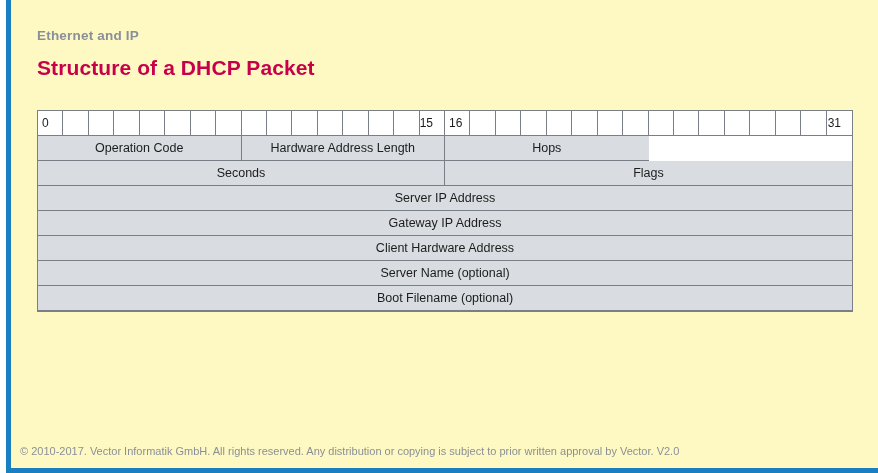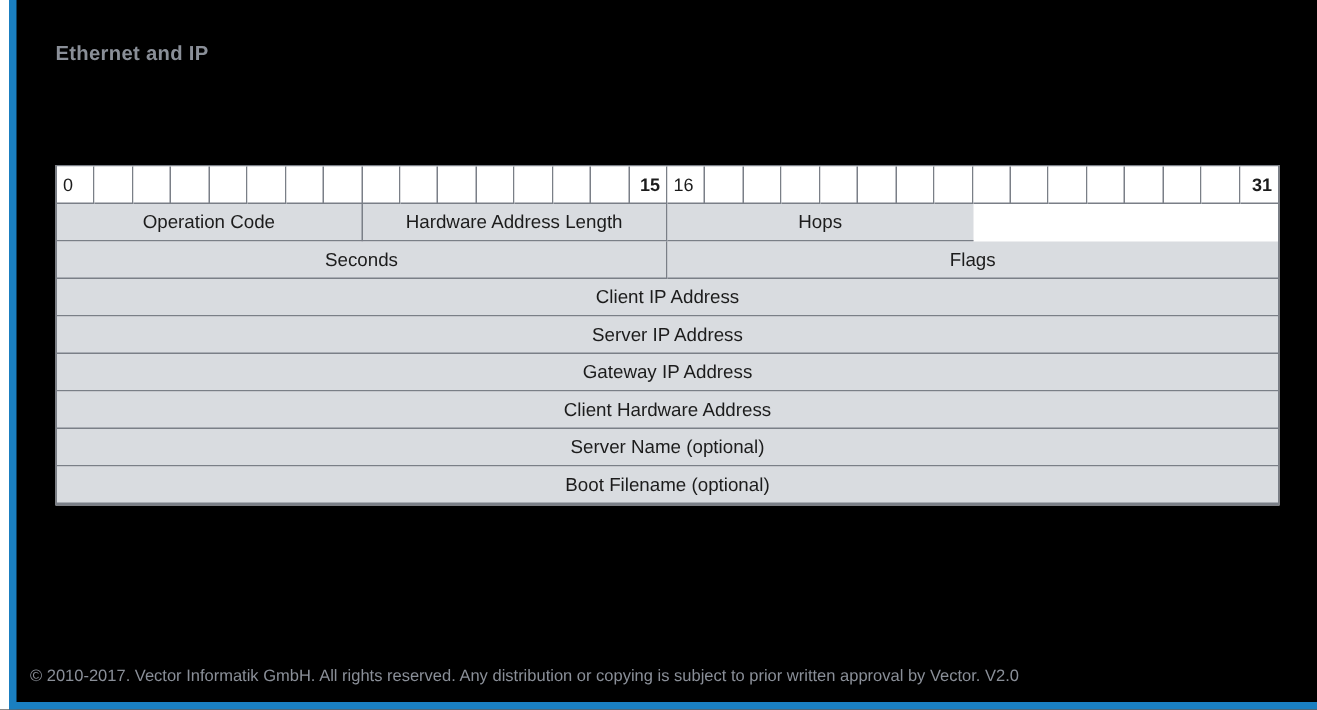--- a/index.html
+++ b/index.html
@@ -14,21 +14,21 @@
     position: relative;
     overflow: hidden;
   }
   .slide {
     position: absolute;
     left: 0; top: 0;
     width: 878px;
     height: 473px;
     box-sizing: border-box;
     border-left: 6px solid #ffffff;
-    background: #000000;
+    background: #fef9c3;
   }
   .left-rule {
     position: absolute;
     left: 0; top: 0;
     width: 5px;
     height: 473px;
     background: #1a7fc1;
   }
   .eyebrow {
     position: absolute;
@@ -87,22 +87,21 @@
   .bit-row .cell {
     background: #ffffff;
     font-size: 12px;
   }
   .bit-row .cell.num-left {
     justify-content: flex-start;
     padding-left: 4px;
   }
   .bit-row .cell.num-right {
     justify-content: flex-end;
-    padding-right: 4px;
-    font-weight: bold;
+    padding-right: 11px;
   }
   .field {
     background: #d9dce0;
     color: #1c1c1c;
     font-size: 12.5px;
   }
   .footer {
     position: absolute;
     left: 14px;
     bottom: 16px;
@@ -118,20 +117,21 @@
     background: #1a7fc1;
   }
 </style>
 </head>
 <body>
 
 <div class="slide">
   <div class="left-rule"></div>
 
   <div class="eyebrow">Ethernet and IP</div>
+  <div class="title">Structure of a DHCP Packet</div>
 
   <div class="packet">
 
 
     <div class="row bit-row">
       <div class="cell num-left" style="width:3.125%">0</div>
       <div class="cell" style="width:3.125%"></div>
       <div class="cell" style="width:3.125%"></div>
       <div class="cell" style="width:3.125%"></div>
       <div class="cell" style="width:3.125%"></div>
@@ -169,23 +169,20 @@
       <div class="cell field" style="width:25%">Hardware Address Length</div>
       <div class="cell field" style="width:25%">Hops</div>
     </div>
 
 
     <div class="row">
       <div class="cell field" style="width:50%">Seconds</div>
       <div class="cell field" style="width:50%">Flags</div>
     </div>
 
-    <div class="row">
-      <div class="cell field" style="width:100%">Client IP Address</div>
-    </div>
 
 
     <div class="row">
       <div class="cell field" style="width:100%">Server IP Address</div>
     </div>
 
     <div class="row">
       <div class="cell field" style="width:100%">Gateway IP Address</div>
     </div>
 

